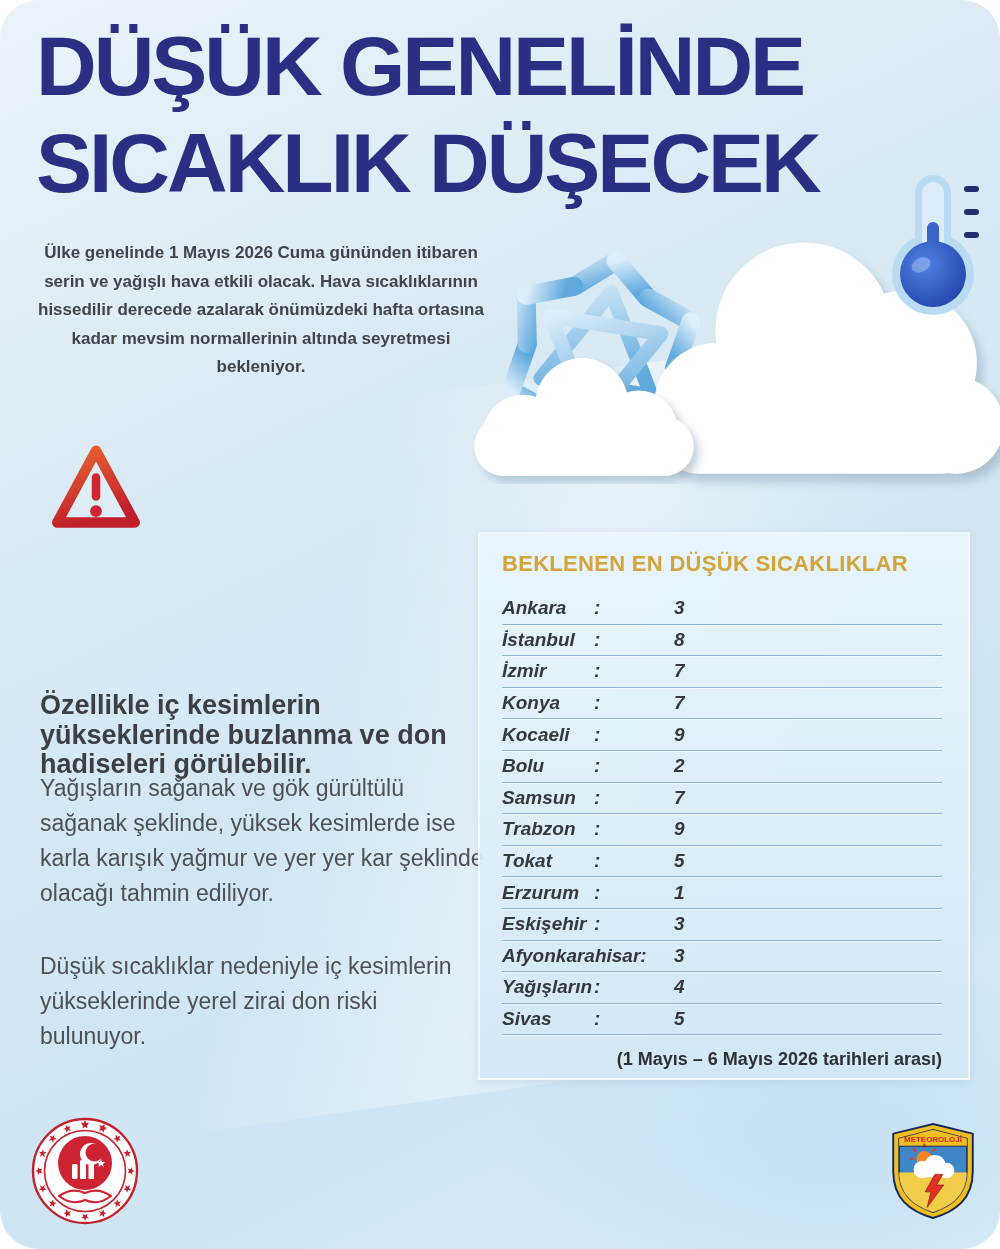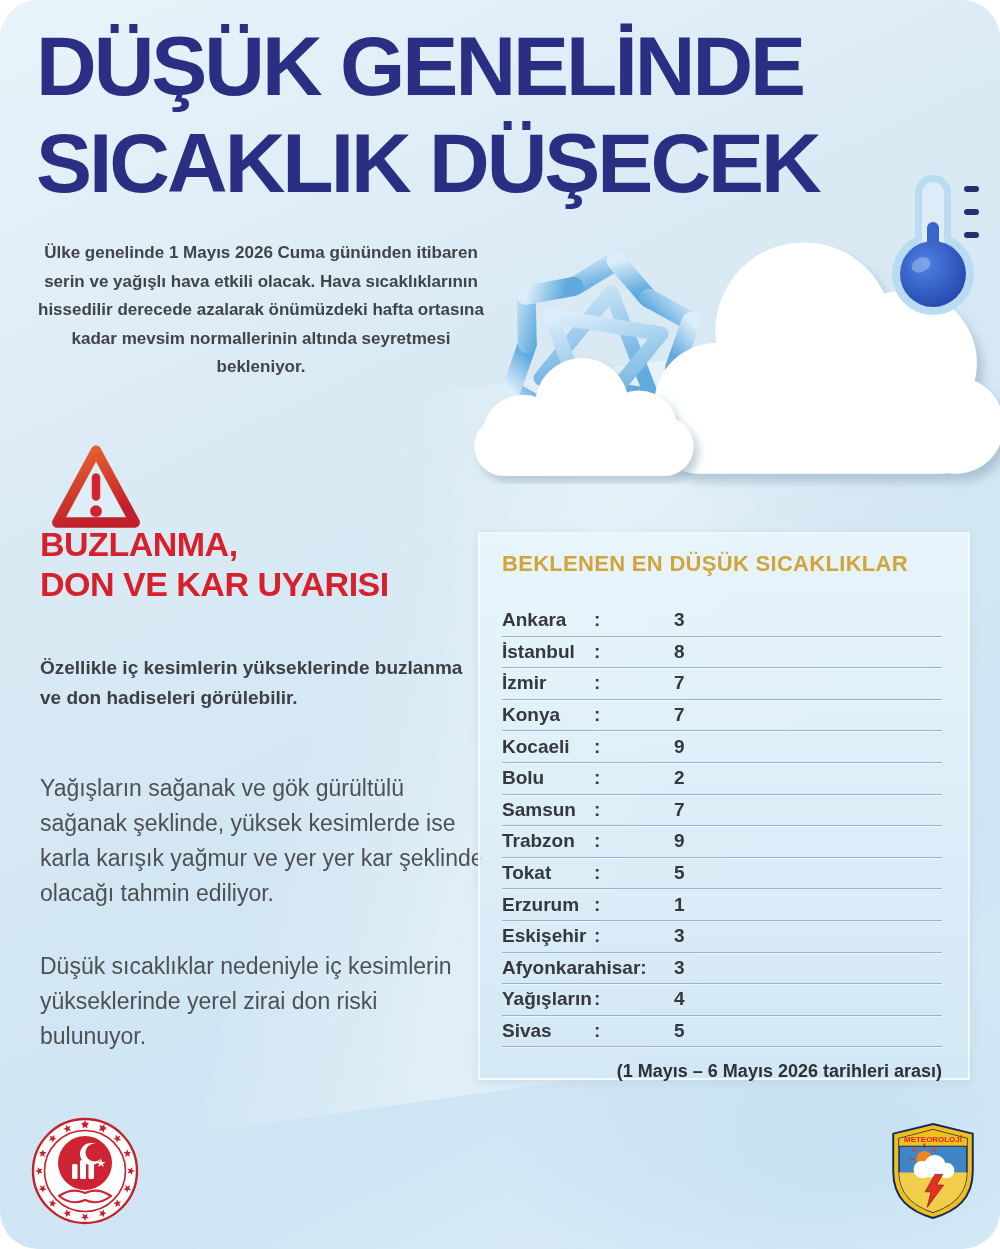--- a/index.html
+++ b/index.html
@@ -27,35 +27,35 @@
   
   .snowflake{position:absolute;left:433px;top:188px;width:336px;height:336px;transform:rotate(9deg);}
   .cloud-big{position:absolute;left:638px;top:212px;width:362px;height:282px;}
   .cloud-small{position:absolute;left:462px;top:352px;width:248px;height:132px;}
   .thermometer{position:absolute;left:888px;top:170px;width:95px;height:150px;}
 
   
   .warn-triangle{position:absolute;left:44px;top:438px;width:104px;height:100px;}
   .warn-heading{position:absolute;left:40px;top:524px;color:#d6202b;font-weight:900;
     font-size:34px;line-height:40px;letter-spacing:-0.5px;white-space:nowrap;}
-  .warn-bold{position:absolute;left:40px;top:634px;width:432px;
-    font-size:19px;line-height:29.5px;font-weight:700;color:#3c3f44;}
+  .warn-bold{position:absolute;left:40px;top:664px;width:432px;
+    font-size:27px;line-height:29.5px;font-weight:700;color:#3c3f44;}
   .para-rain{position:absolute;left:40px;top:748px;width:448px;
     font-size:23px;line-height:35px;font-weight:400;color:#4d5055;}
   .para-frost{position:absolute;left:40px;top:926px;width:448px;
     font-size:23px;line-height:35px;font-weight:400;color:#4d5055;}
 
   
   .panel{position:absolute;left:478px;top:532px;width:492px;height:548px;box-sizing:border-box;
     padding:17px 26px 16px 22px;
     background:linear-gradient(180deg,rgba(233,245,252,.92),rgba(211,232,245,.92));
     border:2px solid rgba(255,255,255,.65);
     box-shadow:0 2px 8px rgba(120,150,175,.18);}
   .panel-title{font-size:22px;font-weight:800;color:#d2a43a;letter-spacing:.3px;white-space:nowrap;}
-  .trows{margin-top:28px;}
+  .trows{margin-top:16px;font-style:italic;}
   .trow{position:relative;height:30.6px;display:flex;align-items:center;
     border-bottom:1px solid #8fb4d4;box-shadow:0 1px 0 rgba(255,255,255,.55);}
   .tcity{font-size:19px;font-weight:700;color:#35383d;min-width:92px;}
   .tsep{font-size:19px;font-weight:700;color:#35383d;}
   .tval{position:absolute;left:172px;font-size:19px;font-weight:700;color:#35383d;}
   .panel-note{margin-top:14px;text-align:right;font-size:18px;font-weight:700;color:#2e3136;}
 
   
   .ministry-logo{position:absolute;left:30px;top:1116px;width:110px;height:110px;}
   .ministry-text{position:absolute;left:150px;top:1143px;color:#e43541;font-weight:800;
@@ -177,24 +177,20 @@
       <linearGradient id="wg" x1="0" y1="0" x2="0.35" y2="1">
         <stop offset="0" stop-color="#ea672e"></stop>
         <stop offset="1" stop-color="#c11f2b"></stop>
       </linearGradient>
     </defs>
     <path d="M55 13 L96 89 L14 89 Z" fill="#ddeef7" stroke="url(#wg)" stroke-width="11" stroke-linejoin="round"></path>
     <rect x="50.5" y="37" width="9" height="29" rx="4.5" fill="#d02430"></rect>
     <circle cx="55" cy="77" r="6.2" fill="#d02430"></circle>
   </svg>
 
-  <div class="warn-heading">
-    <div>BUZLANMA,</div>
-    <div>DON VE KAR UYARISI</div>
-  </div>
 
   <p class="warn-bold">Özellikle iç kesimlerin yükseklerinde buzlanma ve don hadiseleri görülebilir.</p>
   <p class="para-rain">Yağışların sağanak ve gök gürültülü sağanak şeklinde, yüksek kesimlerde ise karla karışık yağmur ve yer yer kar şeklinde olacağı tahmin ediliyor.</p>
   <p class="para-frost">Düşük sıcaklıklar nedeniyle iç kesimlerin yükseklerinde yerel zirai don riski bulunuyor.</p>
 
   <div class="panel">
     <div class="panel-title">BEKLENEN EN DÜŞÜK SICAKLIKLAR</div>
     <div class="trows">
         <div class="trow">
           <span class="tcity">Ankara</span>

